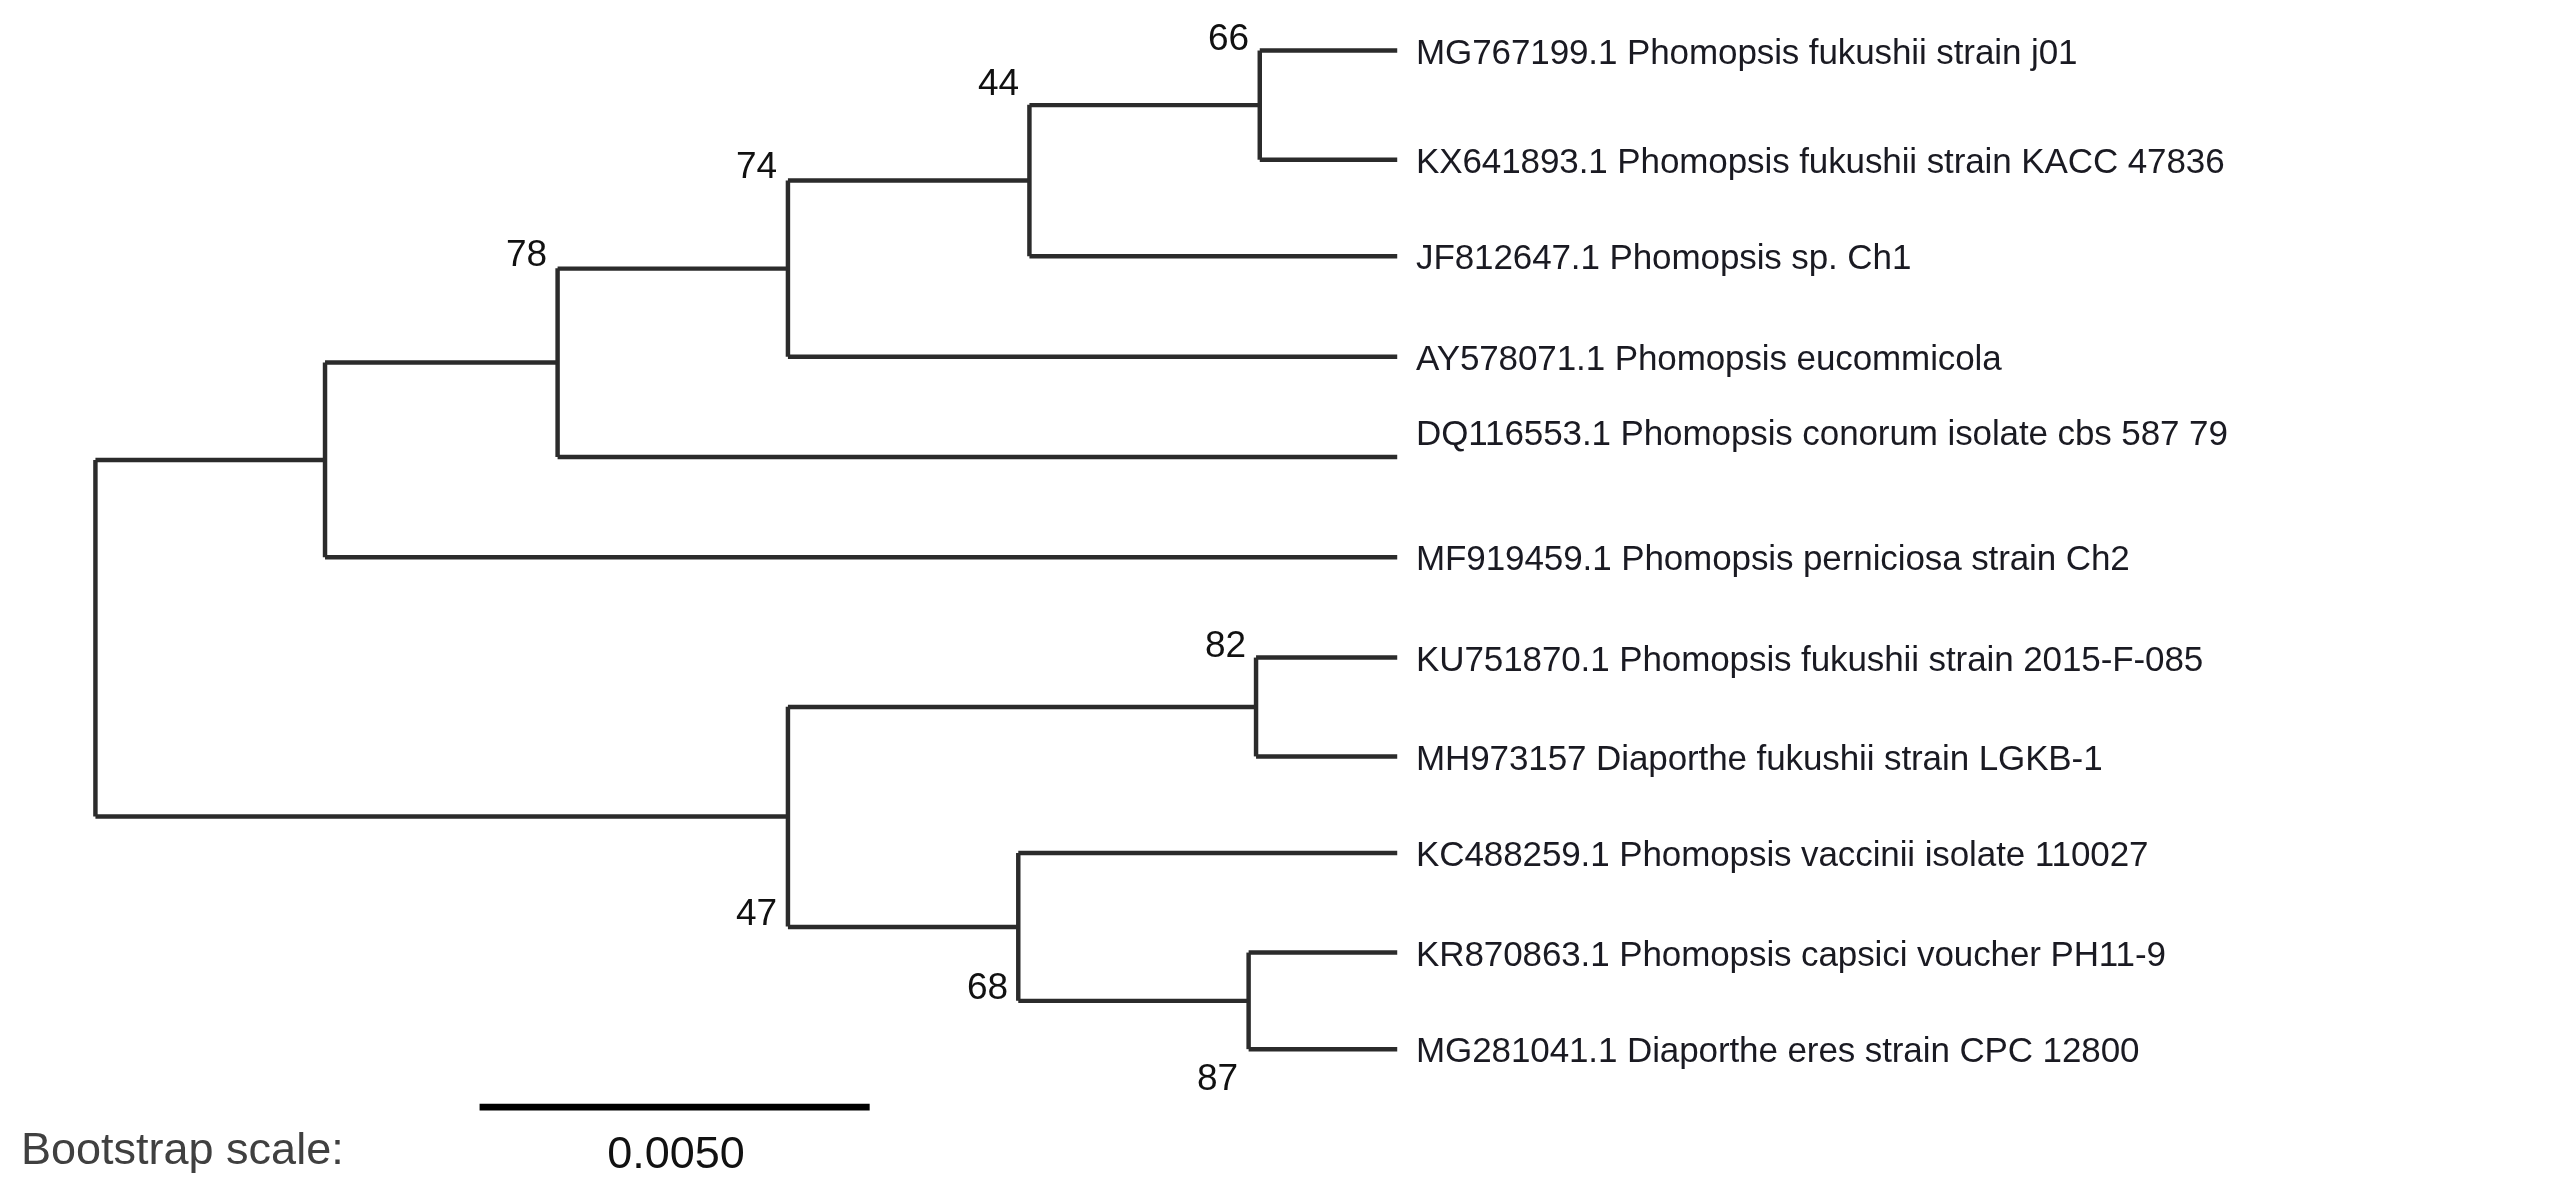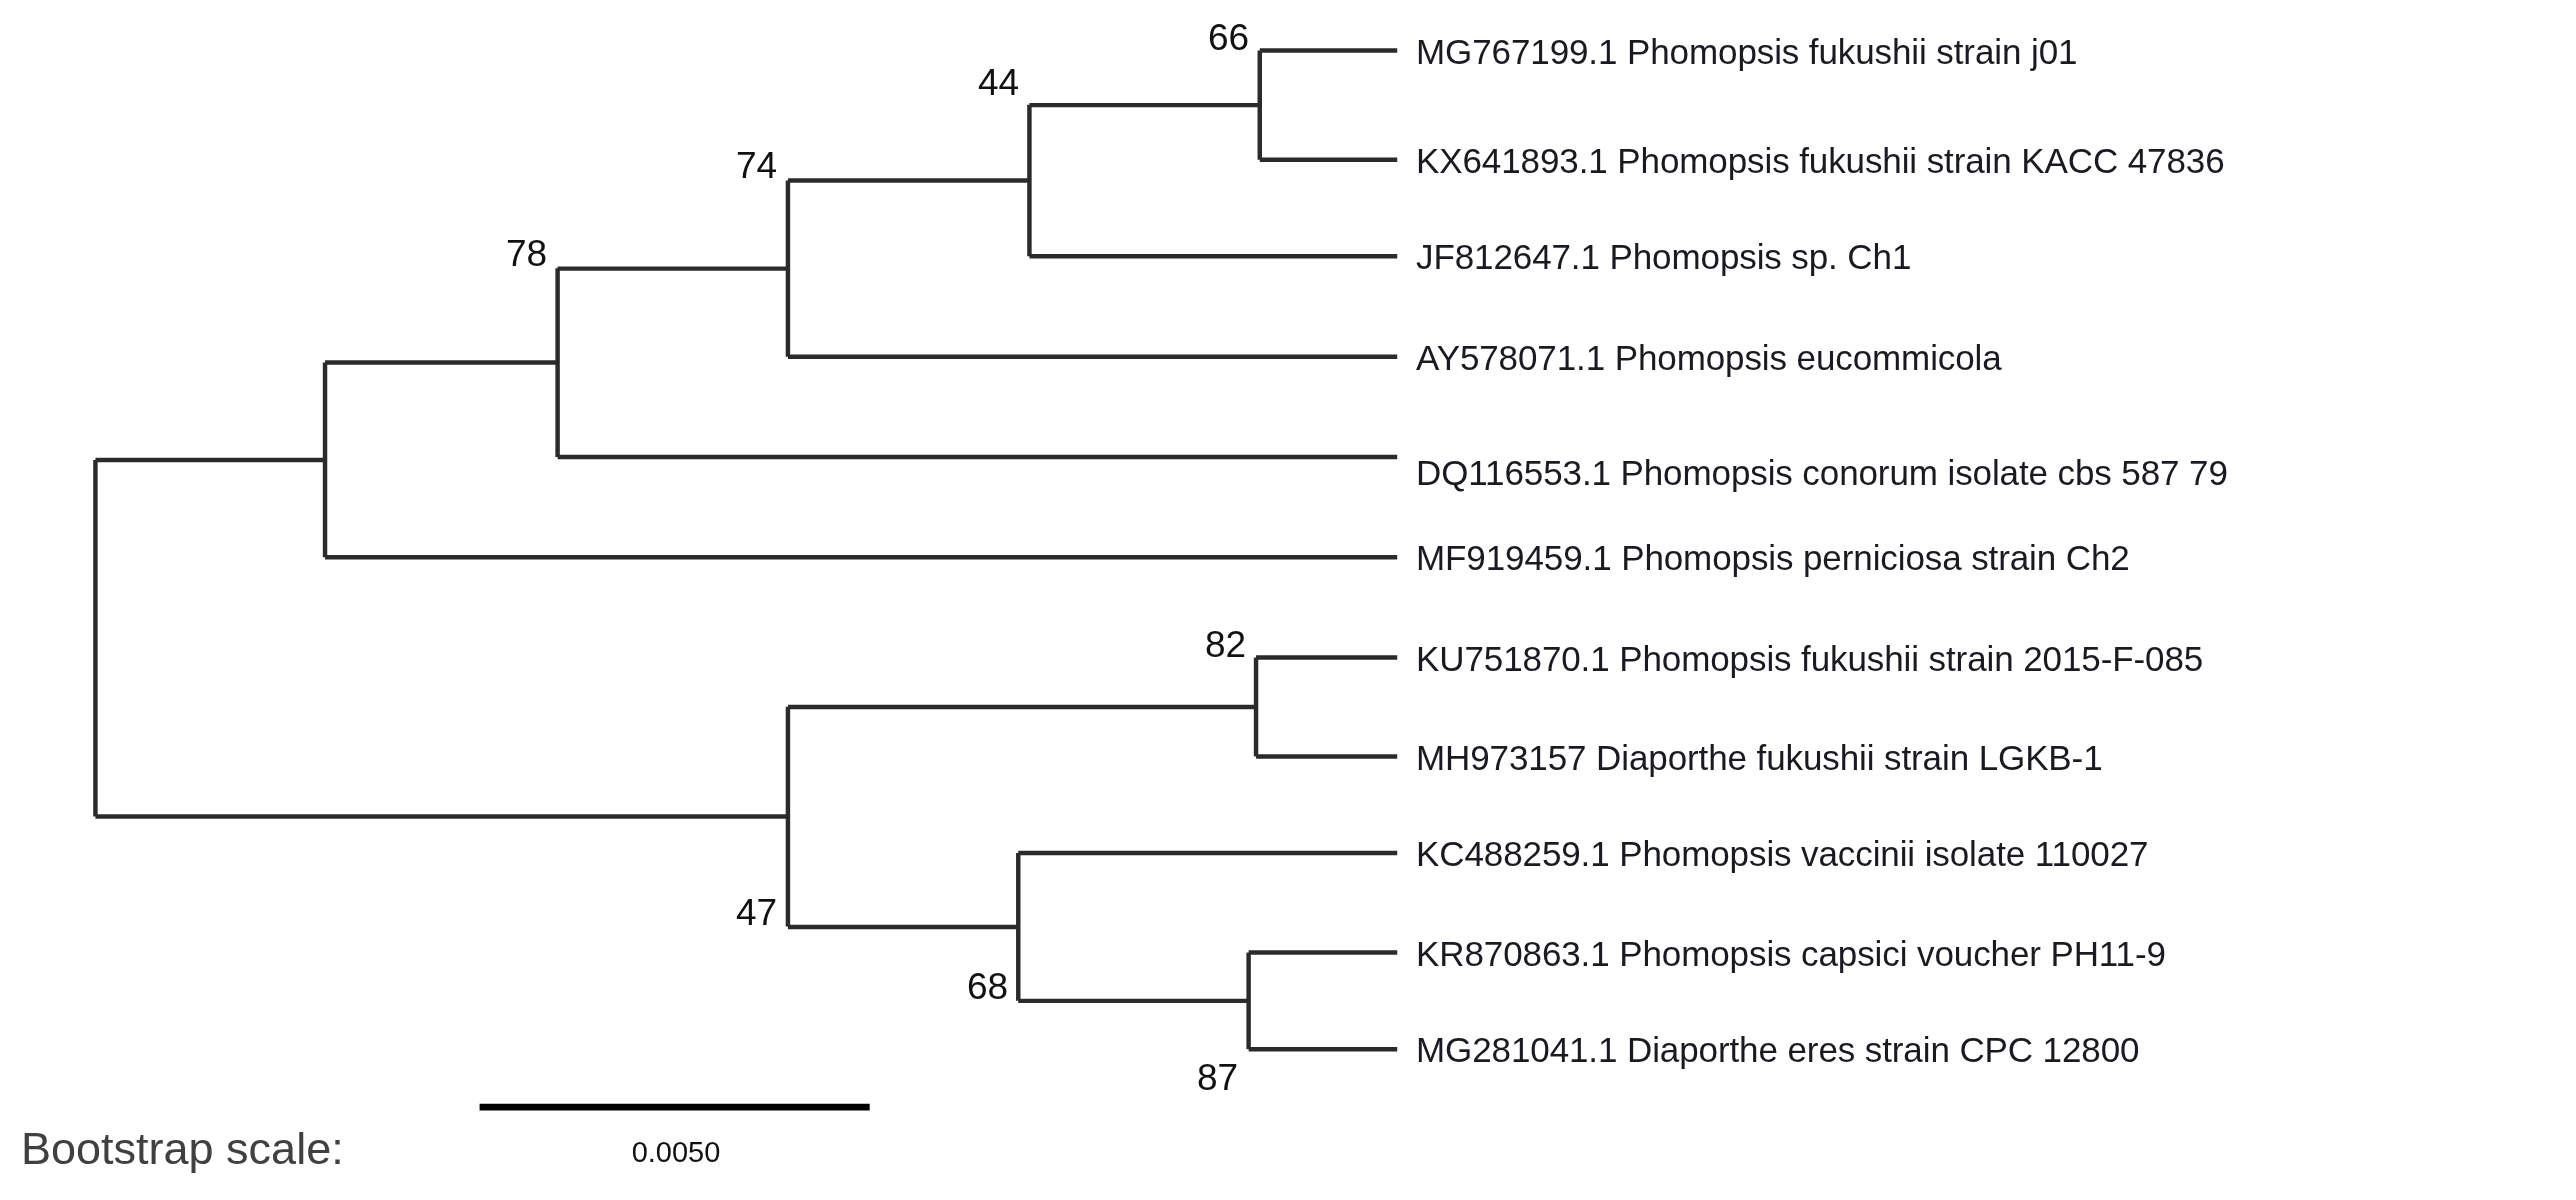--- a/index.html
+++ b/index.html
@@ -63,21 +63,21 @@
     font-family: "Liberation Sans", sans-serif;
     font-size: 45px;
     color: #404040;
     white-space: nowrap;
     line-height: 1;
     transform: translateY(-50%);
   }
   .scale-value {
     position: absolute;
     font-family: "Liberation Sans", sans-serif;
-    font-size: 29px;
+    font-size: 45px;
     color: #111111;
     white-space: nowrap;
     line-height: 1;
     transform: translate(-50%, -50%);
   }
 </style>
 </head>
 <body>
 
 <div id="tree-figure">
@@ -118,21 +118,21 @@
     <g id="scalebar-group">
         <line x1="645" y1="1490" x2="1170" y2="1490" class="scalebar-line"></line>
       </g>
   </svg>
 
   <div id="labels-layer">
       <div class="taxon-label" style="left: 1416px; top: 51px;">MG767199.1 Phomopsis fukushii strain j01</div>
       <div class="taxon-label" style="left: 1416px; top: 160px;">KX641893.1 Phomopsis fukushii strain KACC 47836</div>
       <div class="taxon-label" style="left: 1416px; top: 256px;">JF812647.1 Phomopsis sp. Ch1</div>
       <div class="taxon-label" style="left: 1416px; top: 357px;">AY578071.1 Phomopsis eucommicola</div>
-      <div class="taxon-label" style="left: 1416px; top: 472px;">DQ116553.1 Phomopsis conorum isolate cbs 587 79</div>
+      <div class="taxon-label" style="left: 1416px; top: 432px;">DQ116553.1 Phomopsis conorum isolate cbs 587 79</div>
       <div class="taxon-label" style="left: 1416px; top: 557px;">MF919459.1 Phomopsis perniciosa strain Ch2</div>
       <div class="taxon-label" style="left: 1416px; top: 658px;">KU751870.1 Phomopsis fukushii strain 2015-F-085</div>
       <div class="taxon-label" style="left: 1416px; top: 757px;">MH973157   Diaporthe fukushii strain LGKB-1</div>
       <div class="taxon-label" style="left: 1416px; top: 853px;">KC488259.1 Phomopsis vaccinii isolate 110027</div>
       <div class="taxon-label" style="left: 1416px; top: 953px;">KR870863.1 Phomopsis capsici voucher PH11-9</div>
       <div class="taxon-label" style="left: 1416px; top: 1049px;">MG281041.1 Diaporthe eres strain CPC 12800</div>
     </div>
   <div id="support-layer">
       <div class="support-label" style="left: 1249px; top: 37px;">66</div>
       <div class="support-label" style="left: 1019px; top: 82px;">44</div>

